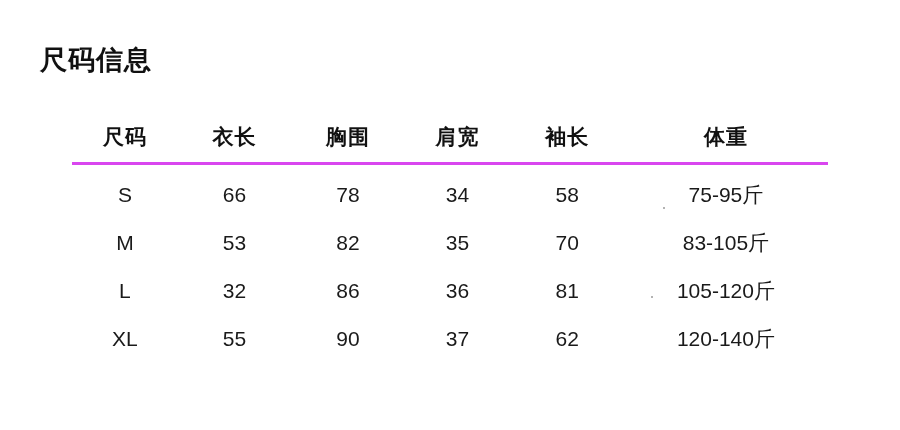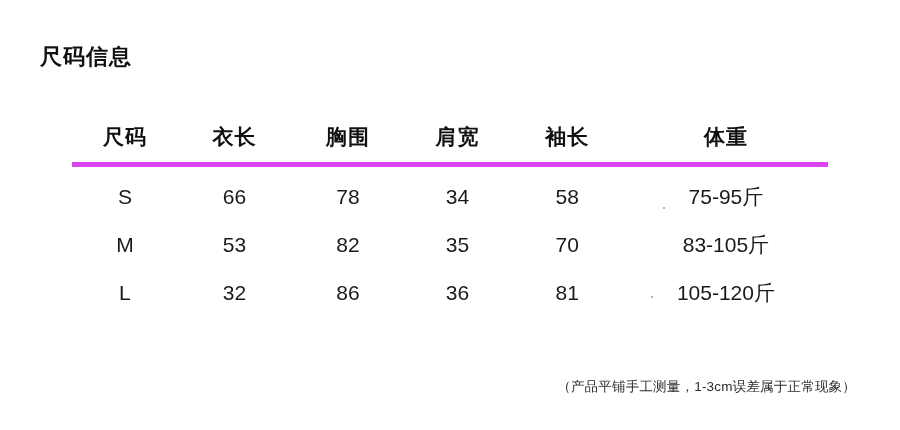--- a/index.html
+++ b/index.html
@@ -17,21 +17,21 @@
   .page {
     position: relative;
     width: 900px;
     height: 430px;
     box-sizing: border-box;
   }
   .title {
     position: absolute;
     left: 40px;
     top: 44px;
-    font-size: 22px;
+    font-size: 27px;
     font-weight: bold;
     letter-spacing: 1px;
     color: #111111;
     line-height: 1.2;
   }
   .table-wrap {
     position: absolute;
     left: 72px;
     top: 112px;
     width: 756px;
@@ -49,21 +49,21 @@
   }
   table.size-table thead th {
     font-size: 21px;
     font-weight: bold;
     color: #111111;
     height: 50px;
     vertical-align: middle;
     letter-spacing: 1px;
   }
   table.size-table thead tr {
-    border-bottom: 5px solid #d946ef;
+    border-bottom: 3px solid #d946ef;
   }
   table.size-table tbody td {
     font-size: 21px;
     color: #1a1a1a;
     height: 48px;
     vertical-align: middle;
   }
   table.size-table tbody tr:first-child td {
     padding-top: 6px;
   }
@@ -140,23 +140,30 @@
           <td>83-105斤</td>
         </tr>
         <tr>
           <td>L</td>
           <td>32</td>
           <td>86</td>
           <td>36</td>
           <td>81</td>
           <td>105-120斤</td>
         </tr>
+        <tr>
+          <td>XL</td>
+          <td>55</td>
+          <td>90</td>
+          <td>37</td>
+          <td>62</td>
+          <td>120-140斤</td>
+        </tr>
       </tbody>
     </table>
   </div>
 
   <div class="speck s1"></div>
   <div class="speck s2"></div>
   <div class="speck s3"></div>
 
-  <div class="note">（产品平铺手工测量，1-3cm误差属于正常现象）</div>
 
 </div>
 
 </body></html>

